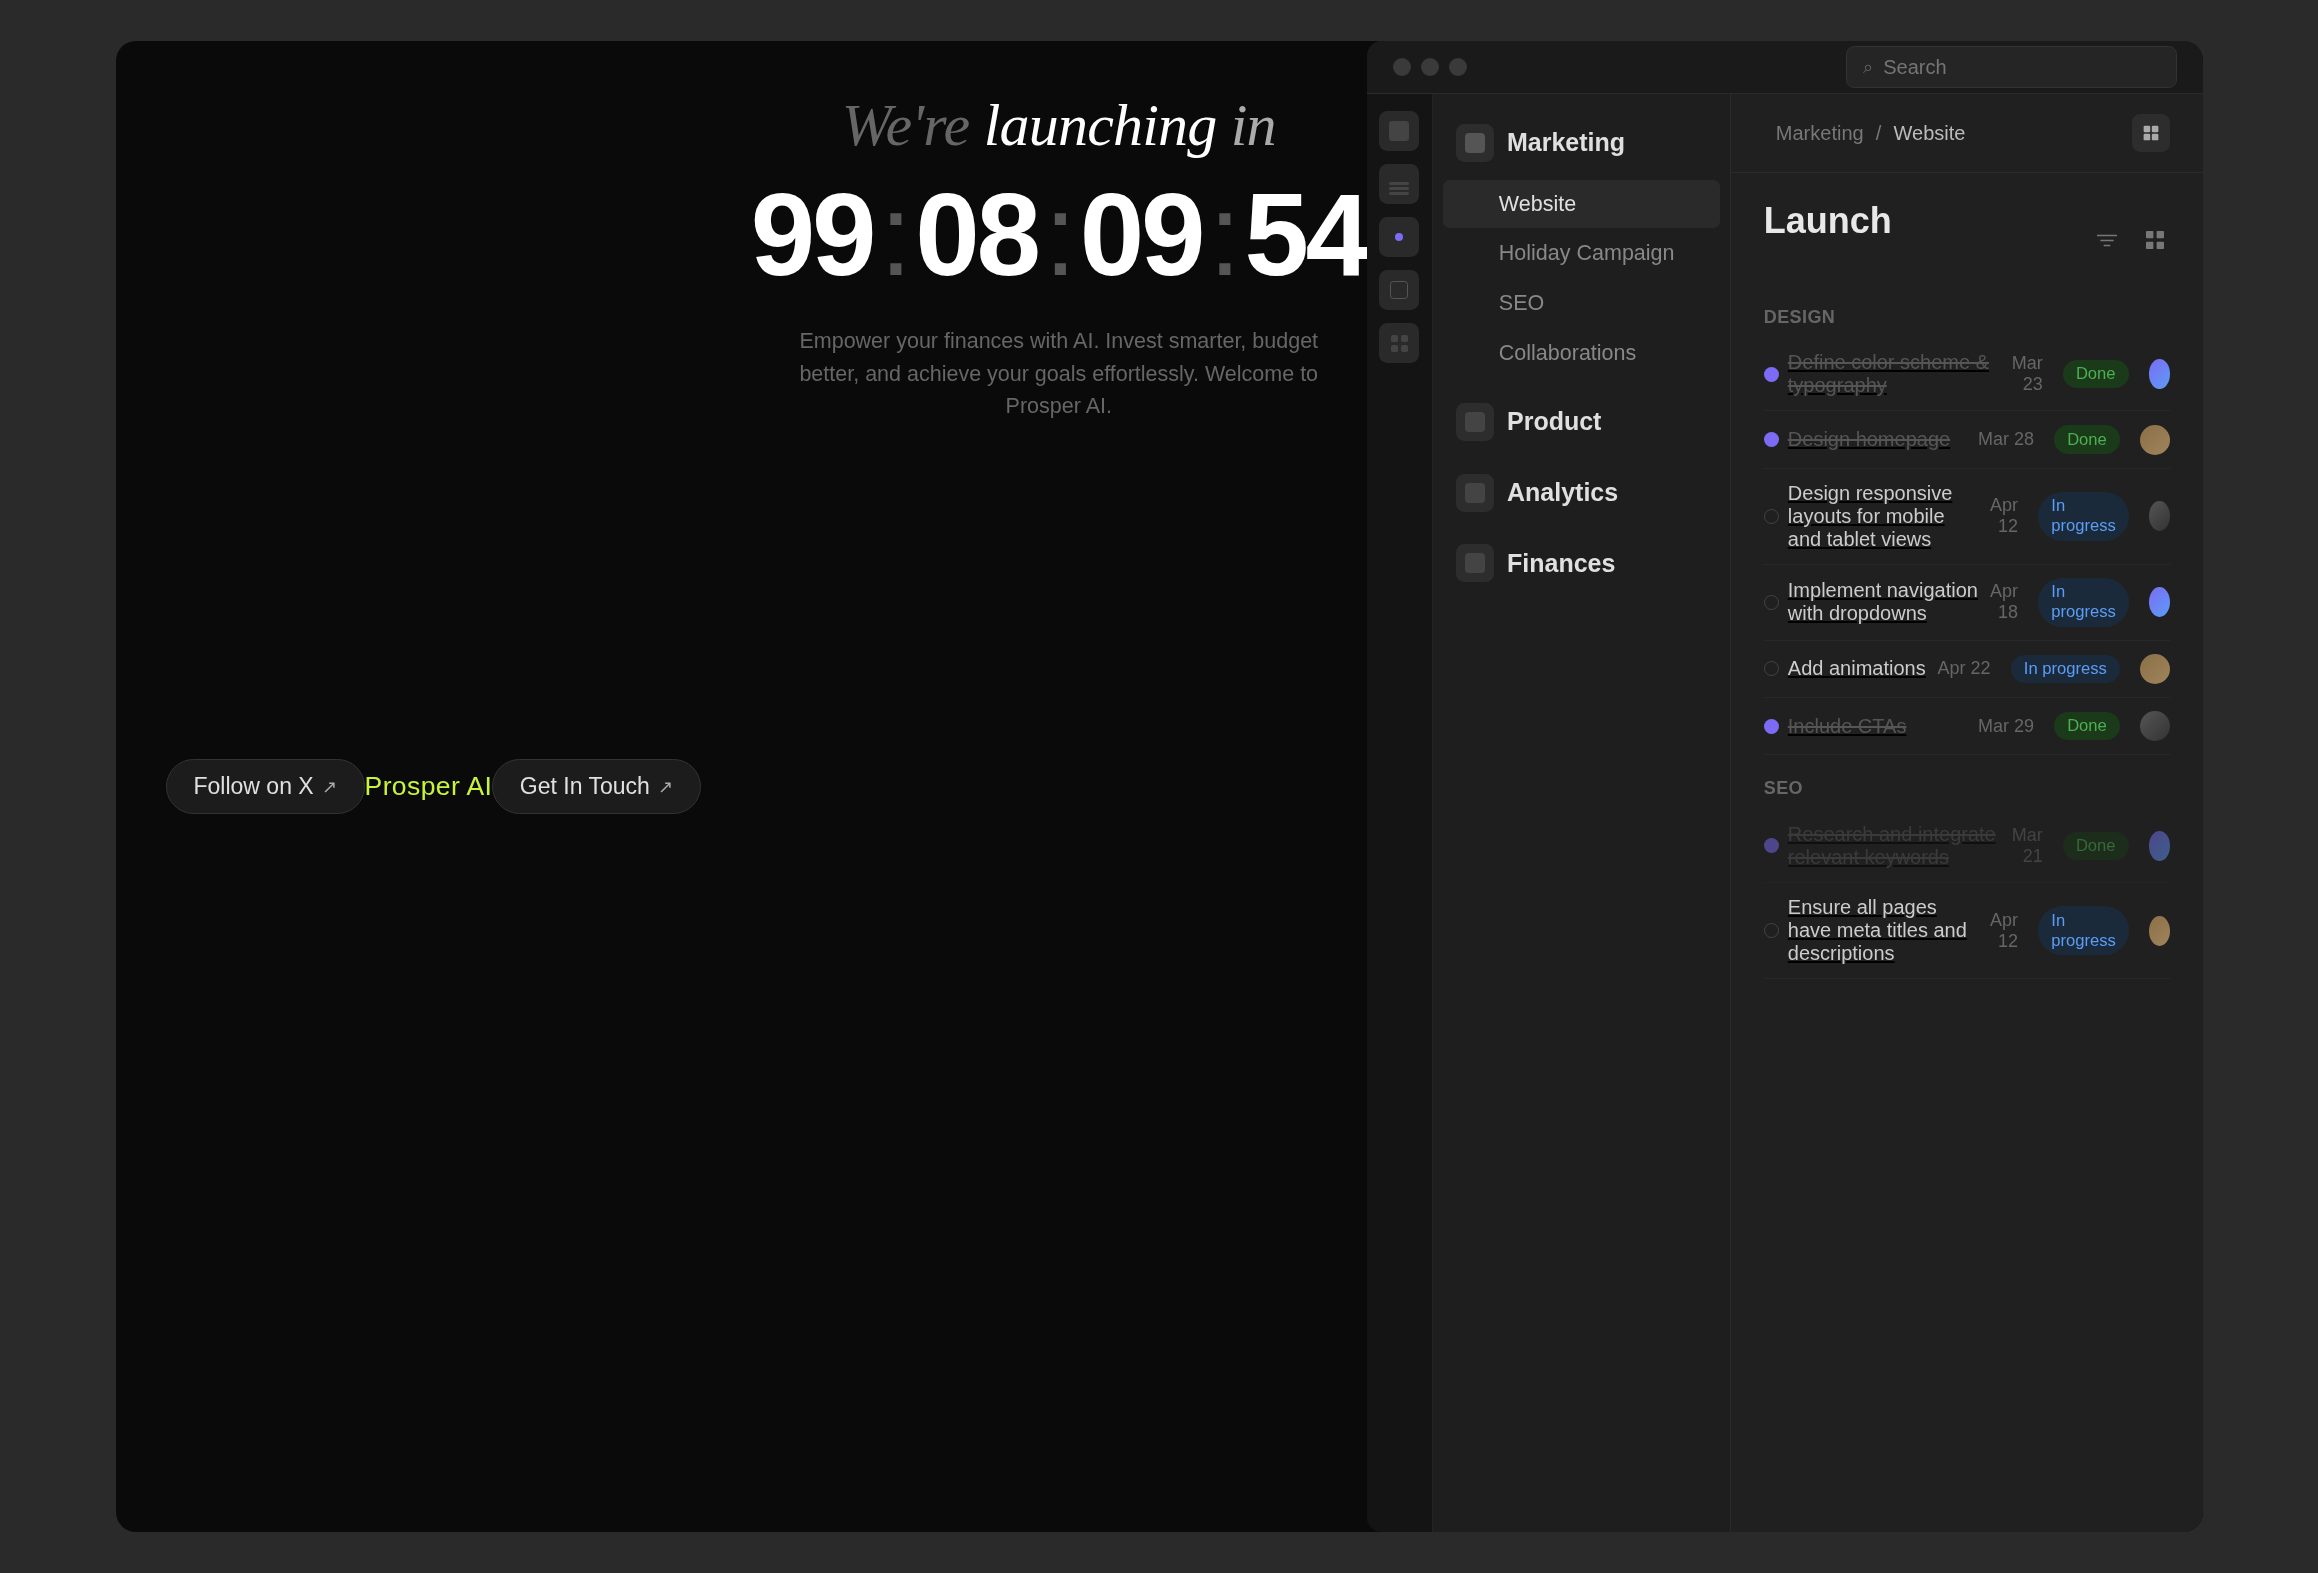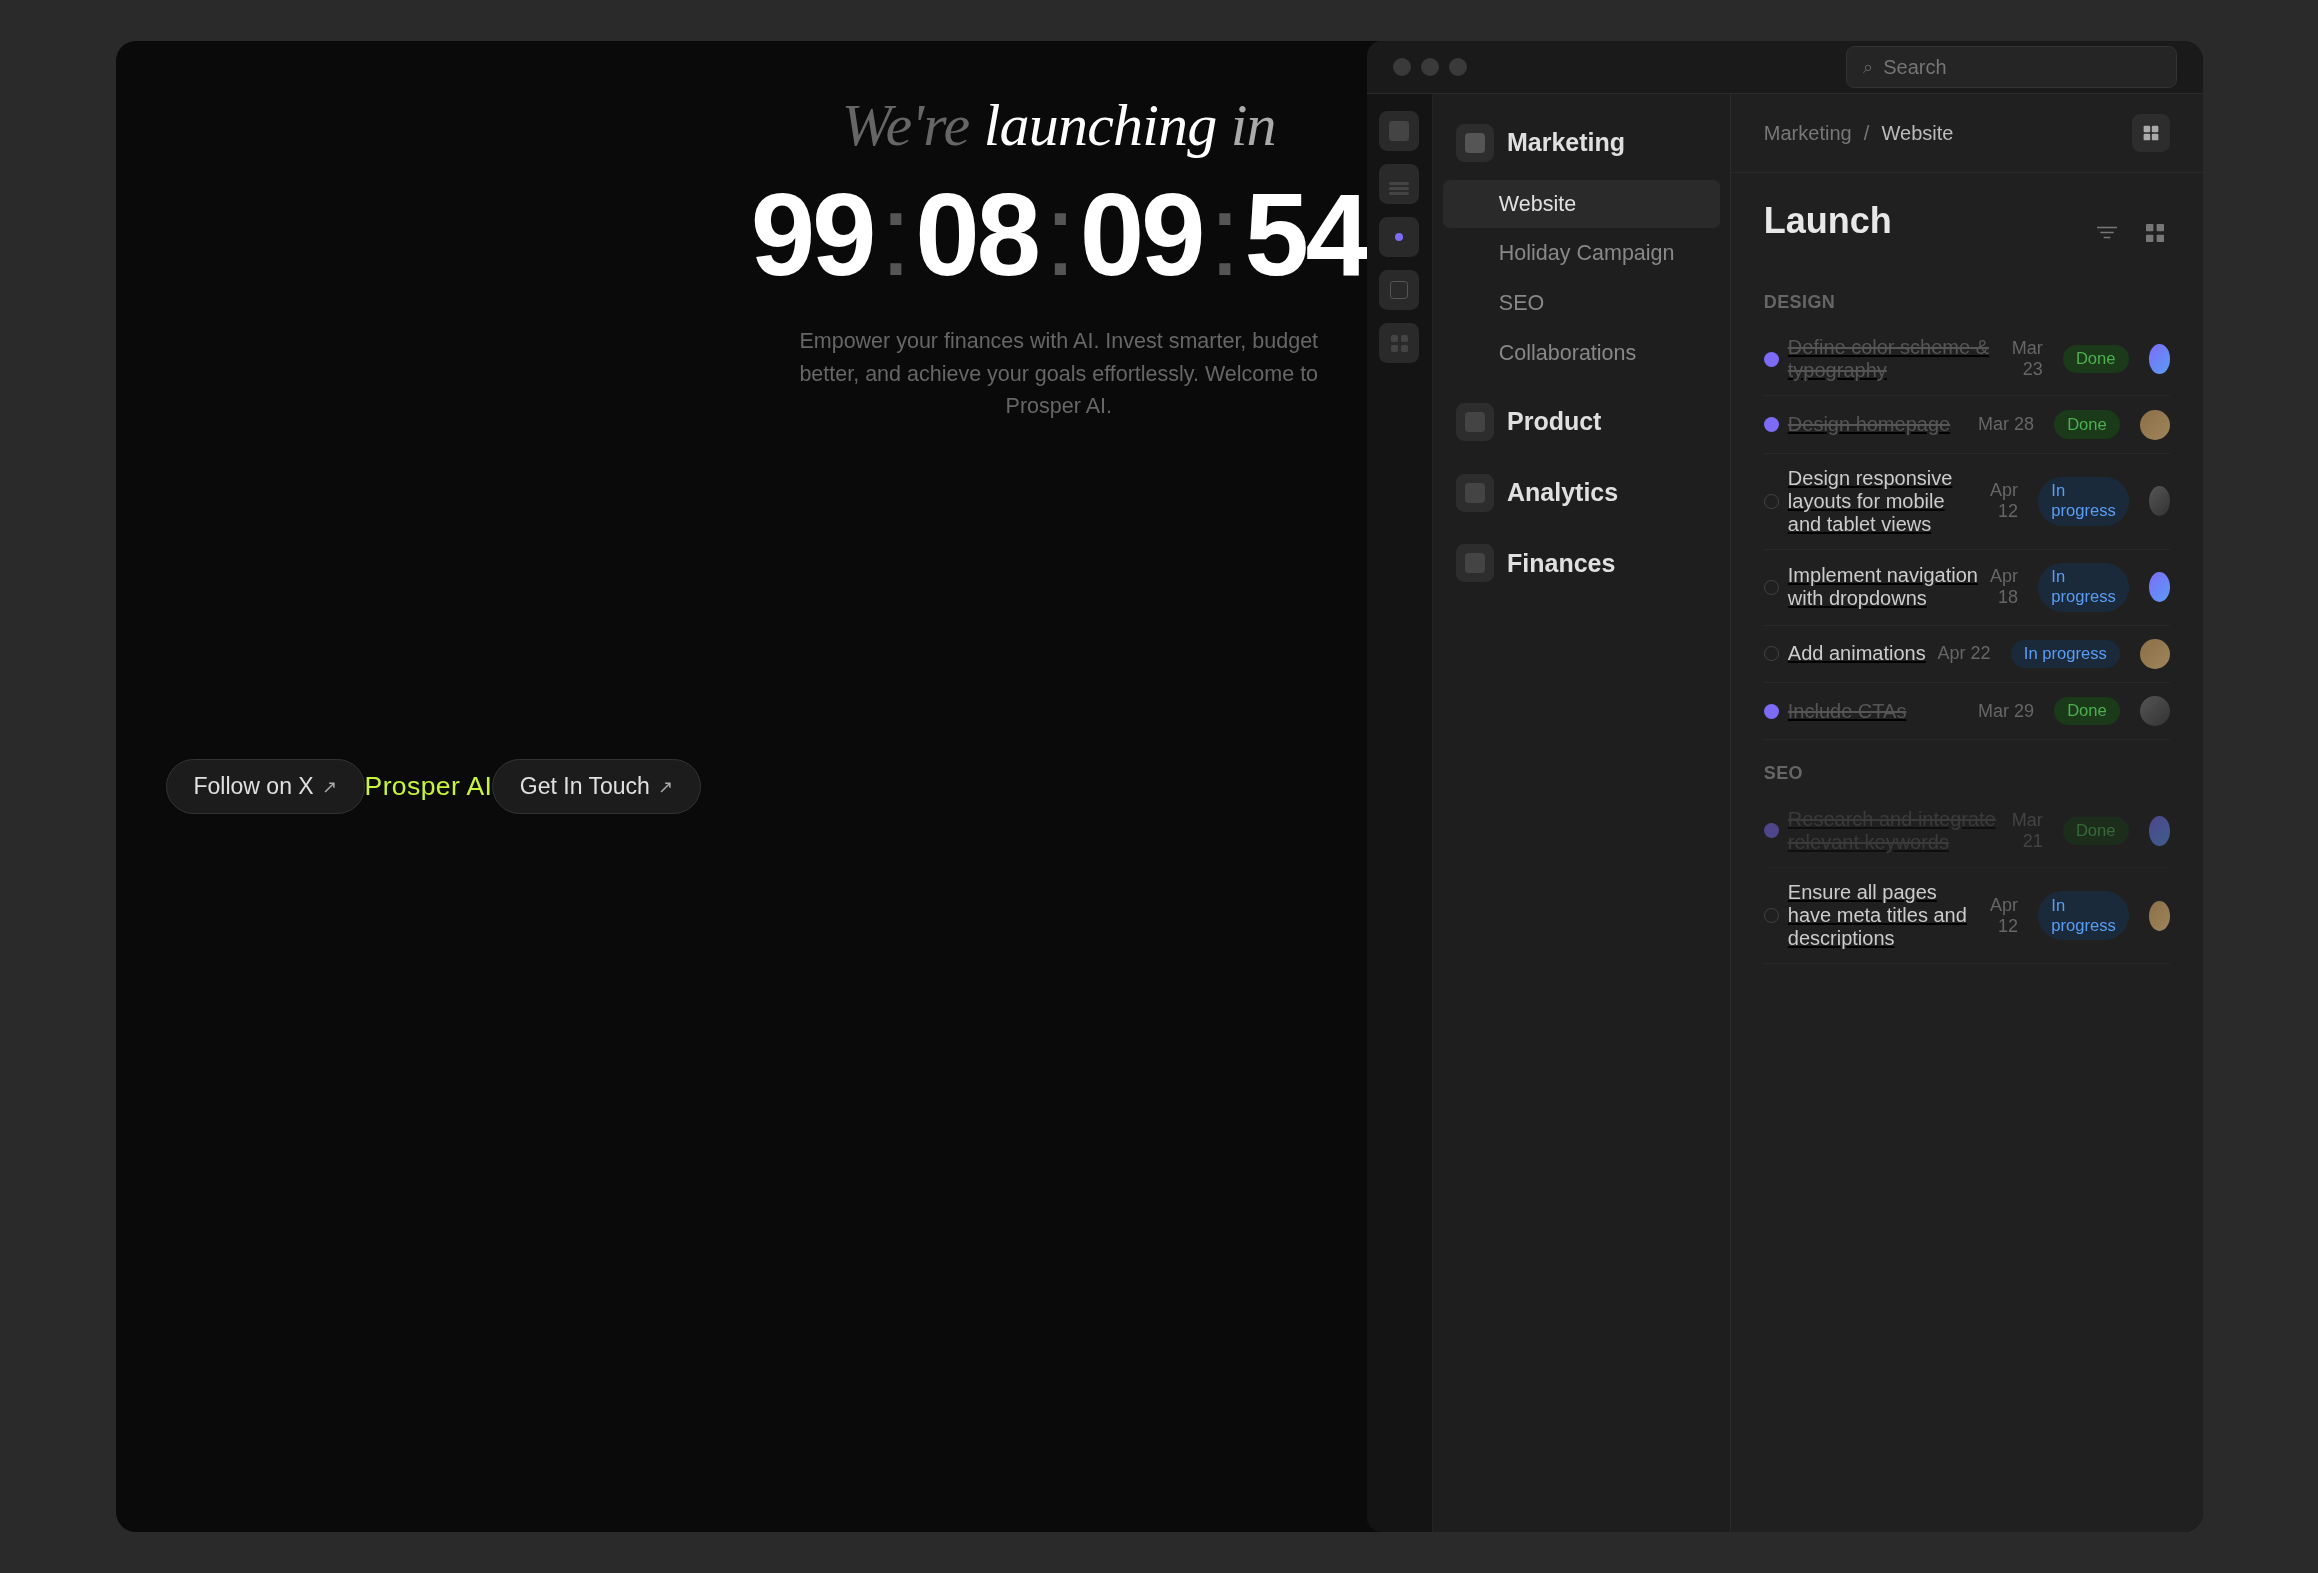--- a/index.html
+++ b/index.html
@@ -248,38 +248,39 @@
     .content-header {
       display: flex;
       align-items: center;
       justify-content: space-between;
       padding: 20px 33px;
       border-bottom: 0.8px solid #2a2a2a;
     }
     .breadcrumb {
       font-size: 20px;
       color: #777;
+      margin-left: 12px;
     }
     .breadcrumb .active-crumb {
       color: #bbb;
       font-weight: 500;
     }
     .breadcrumb .sep {
       margin: 0 6.6px;
     }
     .content-body {
       padding: 26.5px 33px;
       overflow-y: auto;
       flex: 1;
     }
     .section-title {
       font-size: 36px;
       font-weight: 700;
       color: #e8e8e8;
-      margin-bottom: 24px;
+      margin-bottom: 39px;
     }
     .section-header-row {
       display: flex;
       align-items: center;
       justify-content: space-between;
       margin-bottom: 26.5px;
     }
     .filter-icons {
       display: flex;
       gap: 16.6px;

